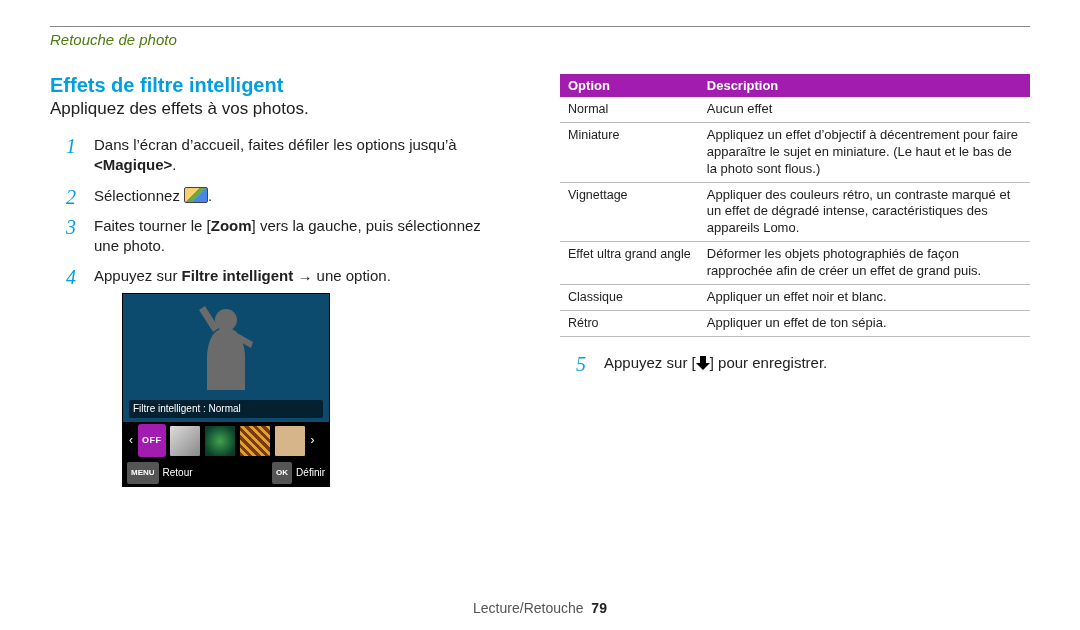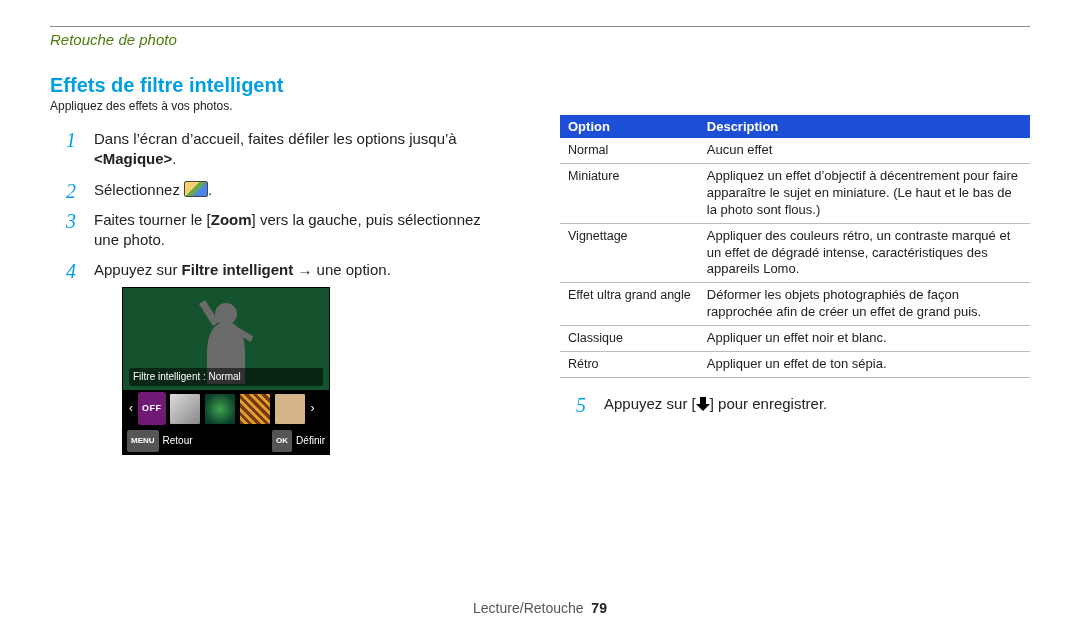--- a/index.html
+++ b/index.html
@@ -20,31 +20,30 @@
   }
   .breadcrumb {
     font-style: italic;
     color: #4d7c0f;
     font-size: 15px;
     margin-bottom: 26px;
   }
   .cols {
     display: flex;
     gap: 40px;
-    align-items: center;
   }
   .col { flex: 1 1 0; }
   h2.section {
     color: #009fe3;
     font-size: 20px;
     font-weight: bold;
     margin: 0 0 2px 0;
   }
   .intro {
-    font-size: 12px;
+    font-size: 17px;
     margin-bottom: 16px;
   }
   ol.steps {
     list-style: none;
     padding: 0;
     margin: 16px;
     counter-reset: step;
   }
   ol.steps > li {
     position: relative;
@@ -86,22 +85,22 @@
     content:"";
     position:absolute;left:0;top:7px;border-left:7px solid transparent;border-right:7px solid transparent;border-top:7px solid #000;
   }
   .preview {
     margin-top: 6px;
     margin-left: 28px;
     width: 206px;
     border: 1px solid #000;
   }
   .preview-img {
-    height: 102px;
-    background: #14532d;
+    height: 128px;
+    background: #0c4a6e;
     position: relative;
     overflow: hidden;
   }
   .preview-img svg { position:absolute; left:50%; top:4px; transform:translateX(-50%); }
   .preview-caption {
     position: absolute;
     left: 6px;
     right: 6px;
     bottom: 4px;
     background: rgba(0,0,0,0.55);
@@ -113,21 +112,21 @@
   .filter-strip {
     background: #000;
     height: 38px;
     display: flex;
     align-items: center;
     gap: 3px;
     padding: 0 4px;
   }
   .chev { color:#fff; font-size:12px; width:8px; text-align:center; }
   .off-chip {
-    background:#701a75;color:#fff;font-size:9px;font-weight:bold;
+    background:#a21caf;color:#fff;font-size:9px;font-weight:bold;
     padding:10px 4px;border-radius:3px;
     letter-spacing:0.5px;
   }
   .thumb { width:30px;height:30px;border-radius:2px;border:1px solid #000; }
   .t1{background:linear-gradient(135deg,#ddd,#888);}
   .t2{background:radial-gradient(circle at 50% 50%, #3fa34d 0%, #0a3d2a 80%);}
   .t3{background:repeating-linear-gradient(45deg,#7a3b0a,#7a3b0a 3px,#e0a030 3px,#e0a030 6px);}
   .t4{background:#d6b58a;}
   .bottom-bar {
     background:#000;color:#fff;font-size:10px;
@@ -135,21 +134,21 @@
   }
   .btn-chip{background:#555;border-radius:2px;padding:6px 4px;font-size:8px;font-weight:bold;}
   .spacer{flex:1;}
   
   table.opt {
     width:100%;
     border-collapse: collapse;
     font-size: 13px;
   }
   table.opt thead th {
-    background:#1d4ed8;
+    background:#a21caf;
     color:#fff;
     text-align:left;
     font-weight:bold;
     padding:4px 8px;
     font-size:13px;
   }
   table.opt tbody td {
     padding:4px 8px;
     border-bottom:1px solid #bbb;
     vertical-align: top;

